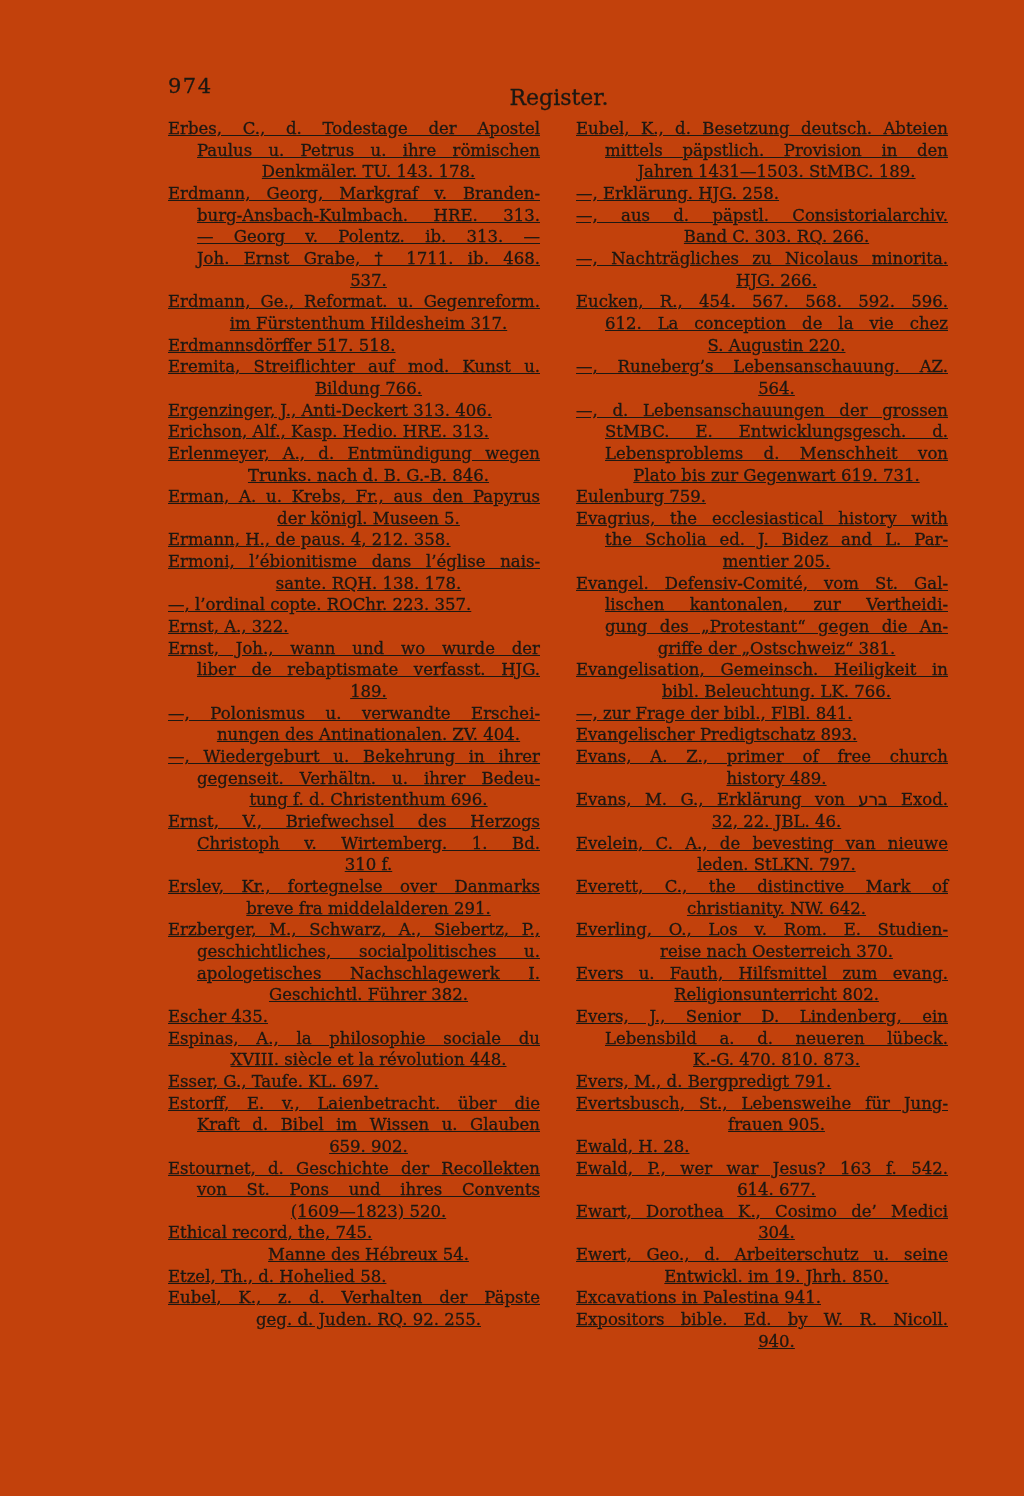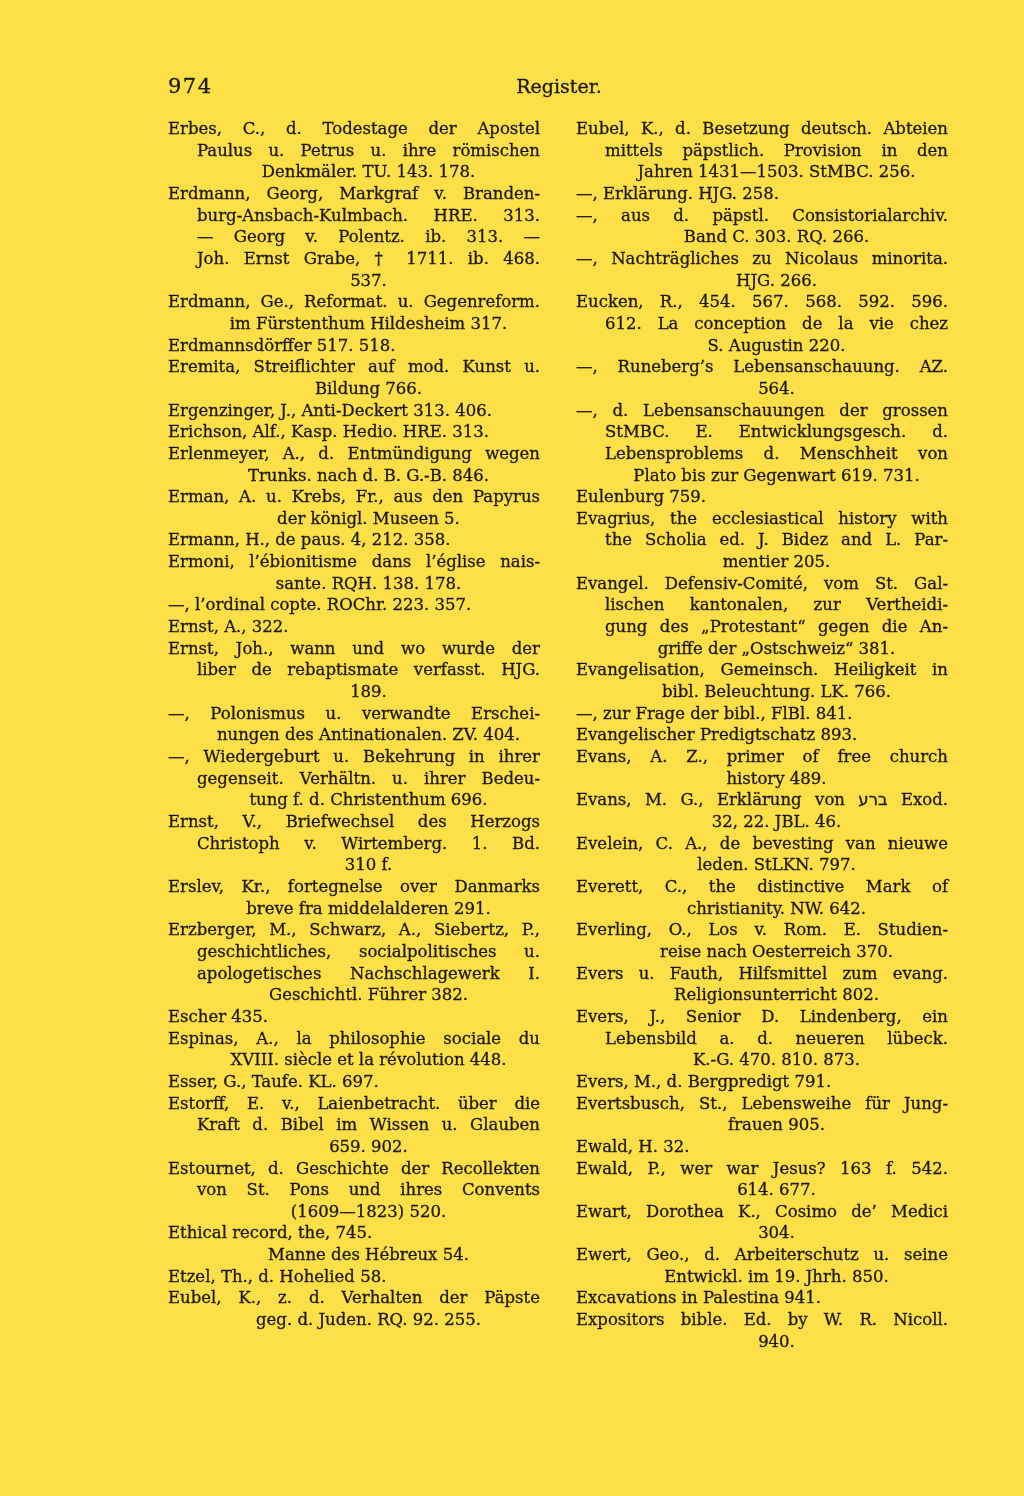--- a/index.html
+++ b/index.html
@@ -4,45 +4,46 @@
 <style>
   html, body { margin: 0; padding: 0; }
   body {
     width: 1024px; height: 1496px;
     background: #e9e9e7;
     font-family: "DejaVu Serif", "DejaVu Sans", serif;
   }
   .page {
     position: relative;
     width: 1024px; height: 1496px;
-    background: #fde047;
+    background: #c2410c;
     color: #1d1812;
     -webkit-text-stroke: 0.3px;
     overflow: hidden;
   }
   .page-header {
     position: absolute;
     top: 74px; left: 168px; right: 74px;
     height: 28px;
   }
   .page-num {
     position: absolute; left: 0; top: 0;
     font-size: 21px; letter-spacing: 1.5px;
   }
   .page-title {
-    position: absolute; left: 0; right: 0; top: 1px;
+    position: absolute; left: 0; right: 0; top: 11px;
     text-align: center;
-    font-size: 19px;
+    font-size: 22px;
   }
   .columns {
     position: absolute;
     top: 118px; left: 168px;
     width: 780px;
     display: flex;
     gap: 36px;
+    text-decoration: underline;
   }
   .col { width: 372px; }
   .entry { margin: 0; }
   .line {
     font-size: 16.5px;
     line-height: 21.65px;
     white-space: normal;
   }
   .line.cont { padding-left: 29px; text-align: center; }
   .line.just {
@@ -170,21 +171,21 @@
         </div>
         <div class="entry">
           <div class="line just">Eubel, K., z. d. Verhalten der Päpste</div>
           <div class="line cont">geg. d. Juden. RQ. 92. 255.</div>
         </div>
       </div>
     <div class="col" id="col-right">
         <div class="entry">
           <div class="line just">Eubel, K., d. Besetzung deutsch. Abteien</div>
           <div class="line cont just">mittels päpstlich. Provision in den</div>
-          <div class="line cont">Jahren 1431—1503. StMBC. 256.</div>
+          <div class="line cont">Jahren 1431—1503. StMBC. 189.</div>
         </div>
         <div class="entry">
           <div class="line">—, Erklärung. HJG. 258.</div>
         </div>
         <div class="entry">
           <div class="line just">—, aus d. päpstl. Consistorialarchiv.</div>
           <div class="line cont">Band C. 303. RQ. 266.</div>
         </div>
         <div class="entry">
           <div class="line just">—, Nachträgliches zu Nicolaus minorita.</div>
@@ -261,21 +262,21 @@
           <div class="line cont">K.-G. 470. 810. 873.</div>
         </div>
         <div class="entry">
           <div class="line">Evers, M., d. Bergpredigt 791.</div>
         </div>
         <div class="entry">
           <div class="line just">Evertsbusch, St., Lebensweihe für Jung-</div>
           <div class="line cont">frauen 905.</div>
         </div>
         <div class="entry">
-          <div class="line">Ewald, H. 32.</div>
+          <div class="line">Ewald, H. 28.</div>
         </div>
         <div class="entry">
           <div class="line just">Ewald, P., wer war Jesus? 163 f. 542.</div>
           <div class="line cont">614. 677.</div>
         </div>
         <div class="entry">
           <div class="line just">Ewart, Dorothea K., Cosimo de’ Medici</div>
           <div class="line cont">304.</div>
         </div>
         <div class="entry">

